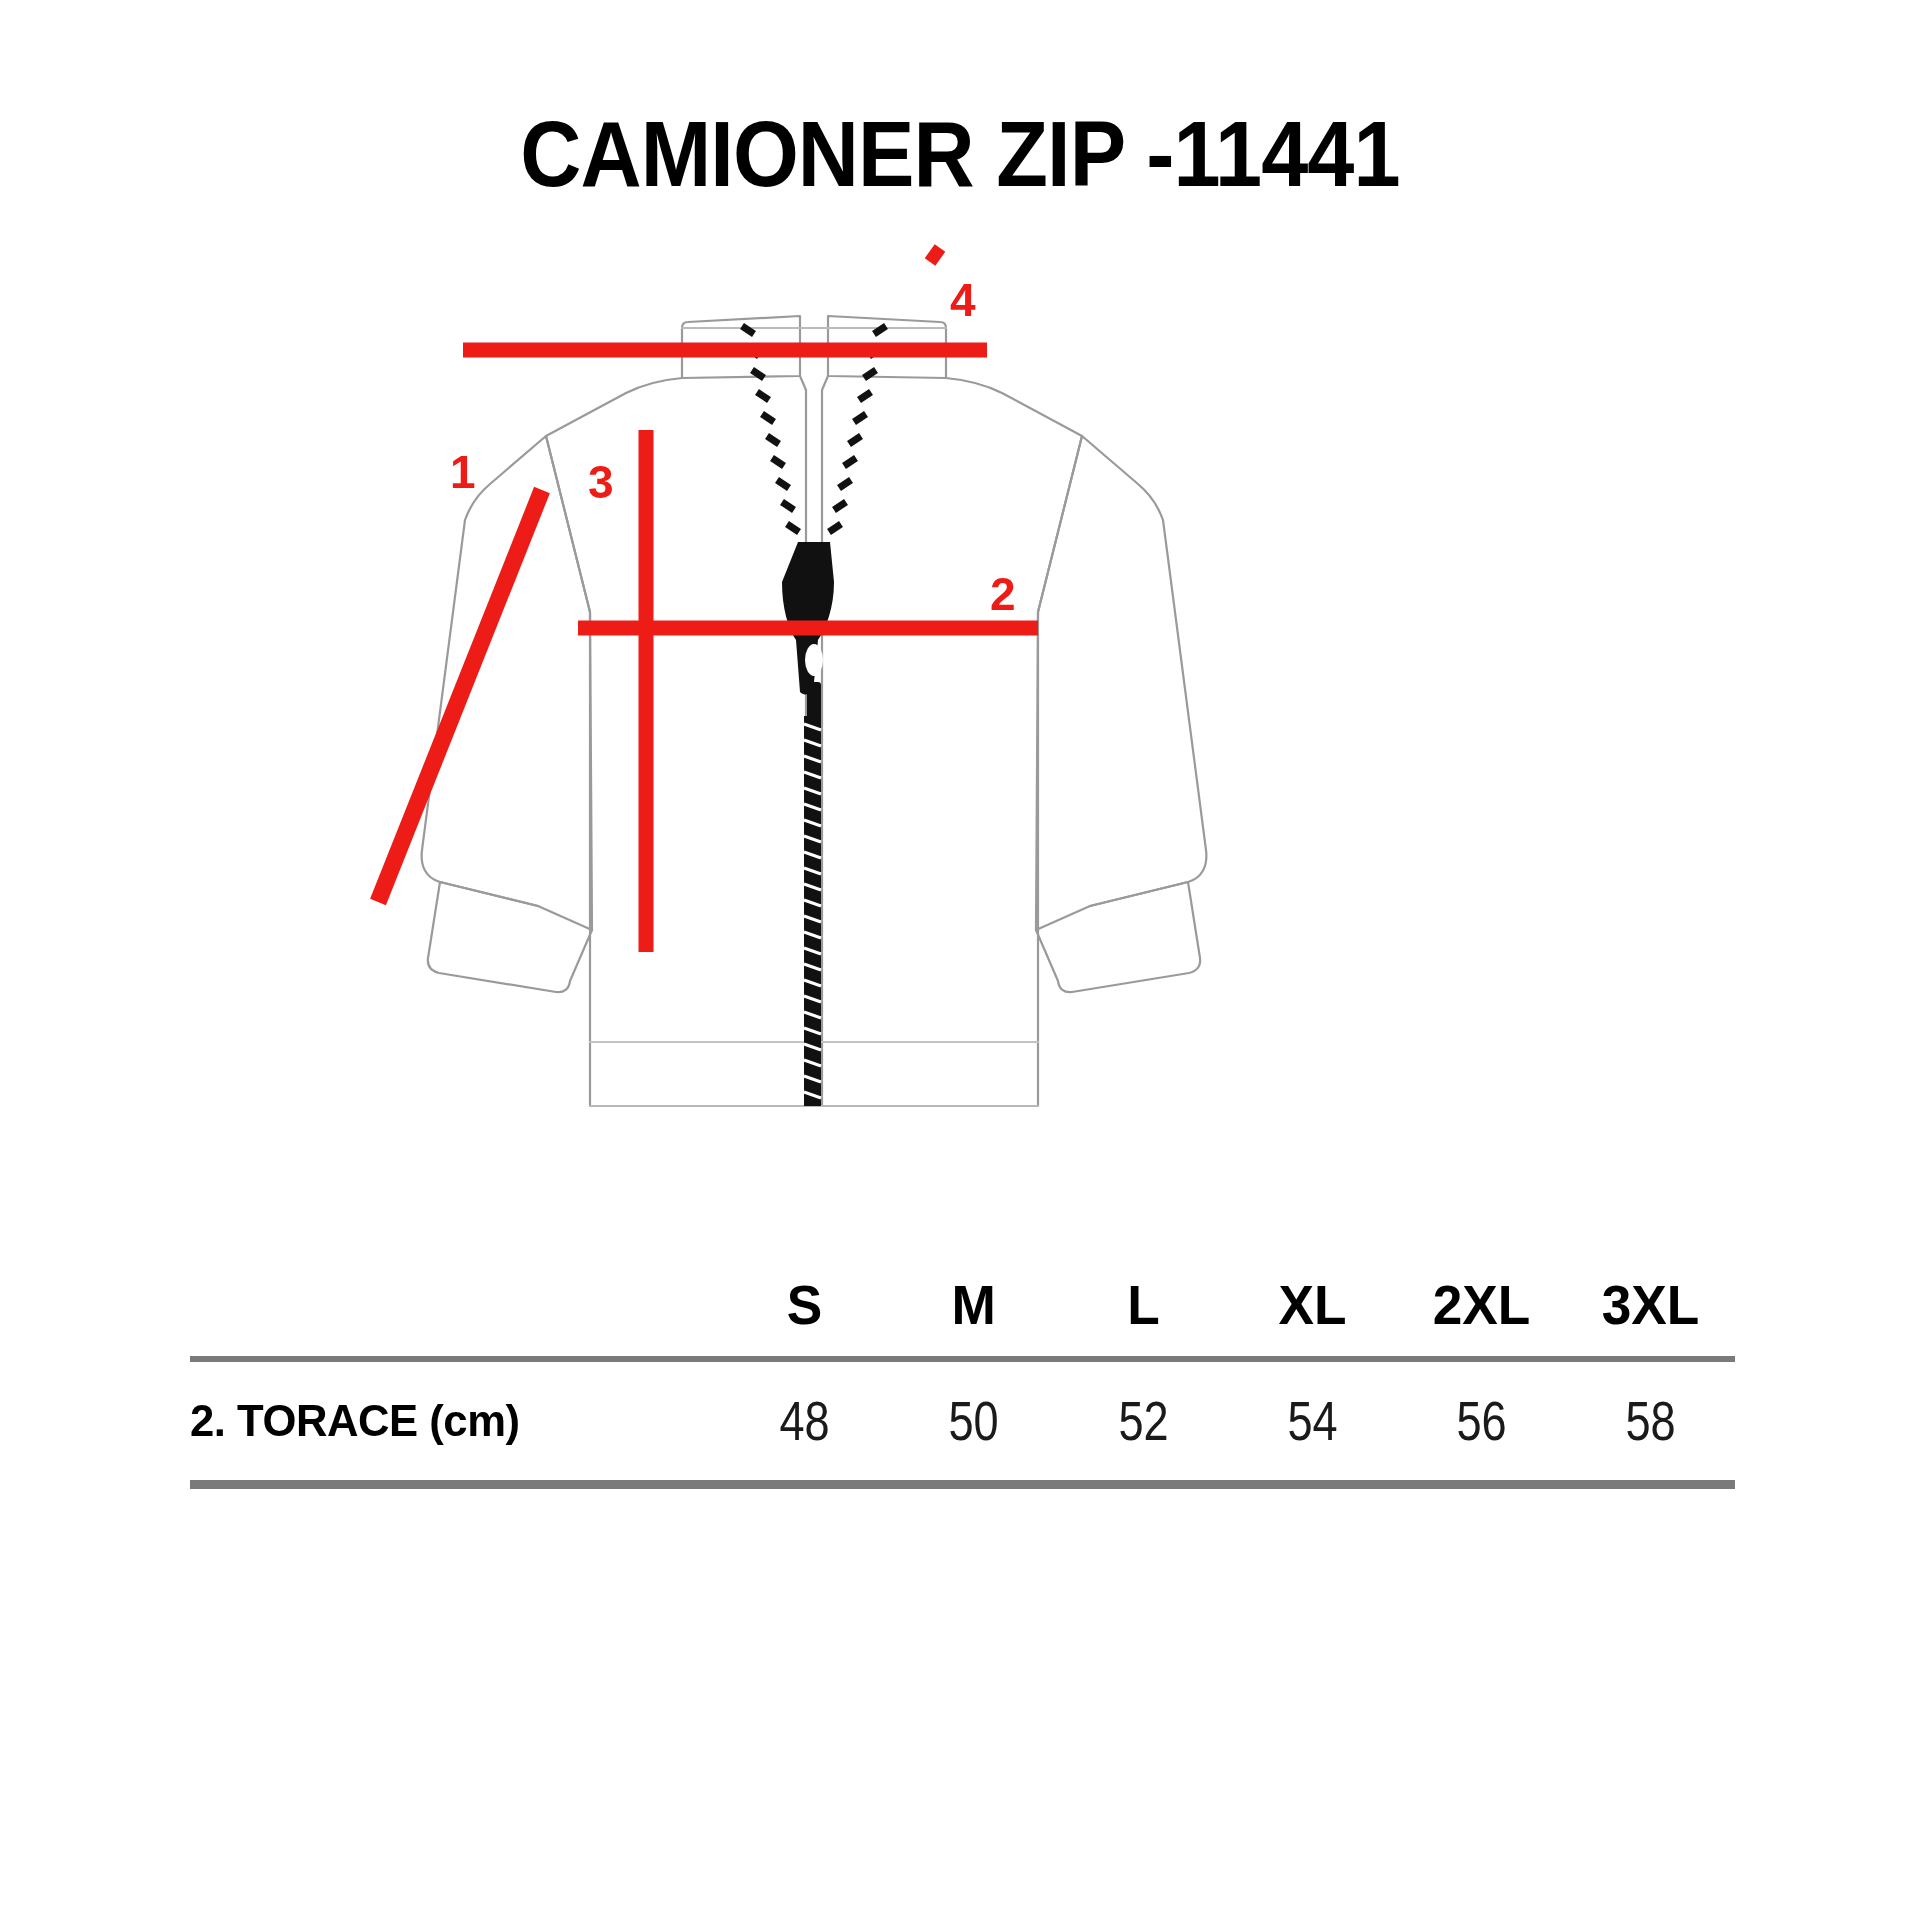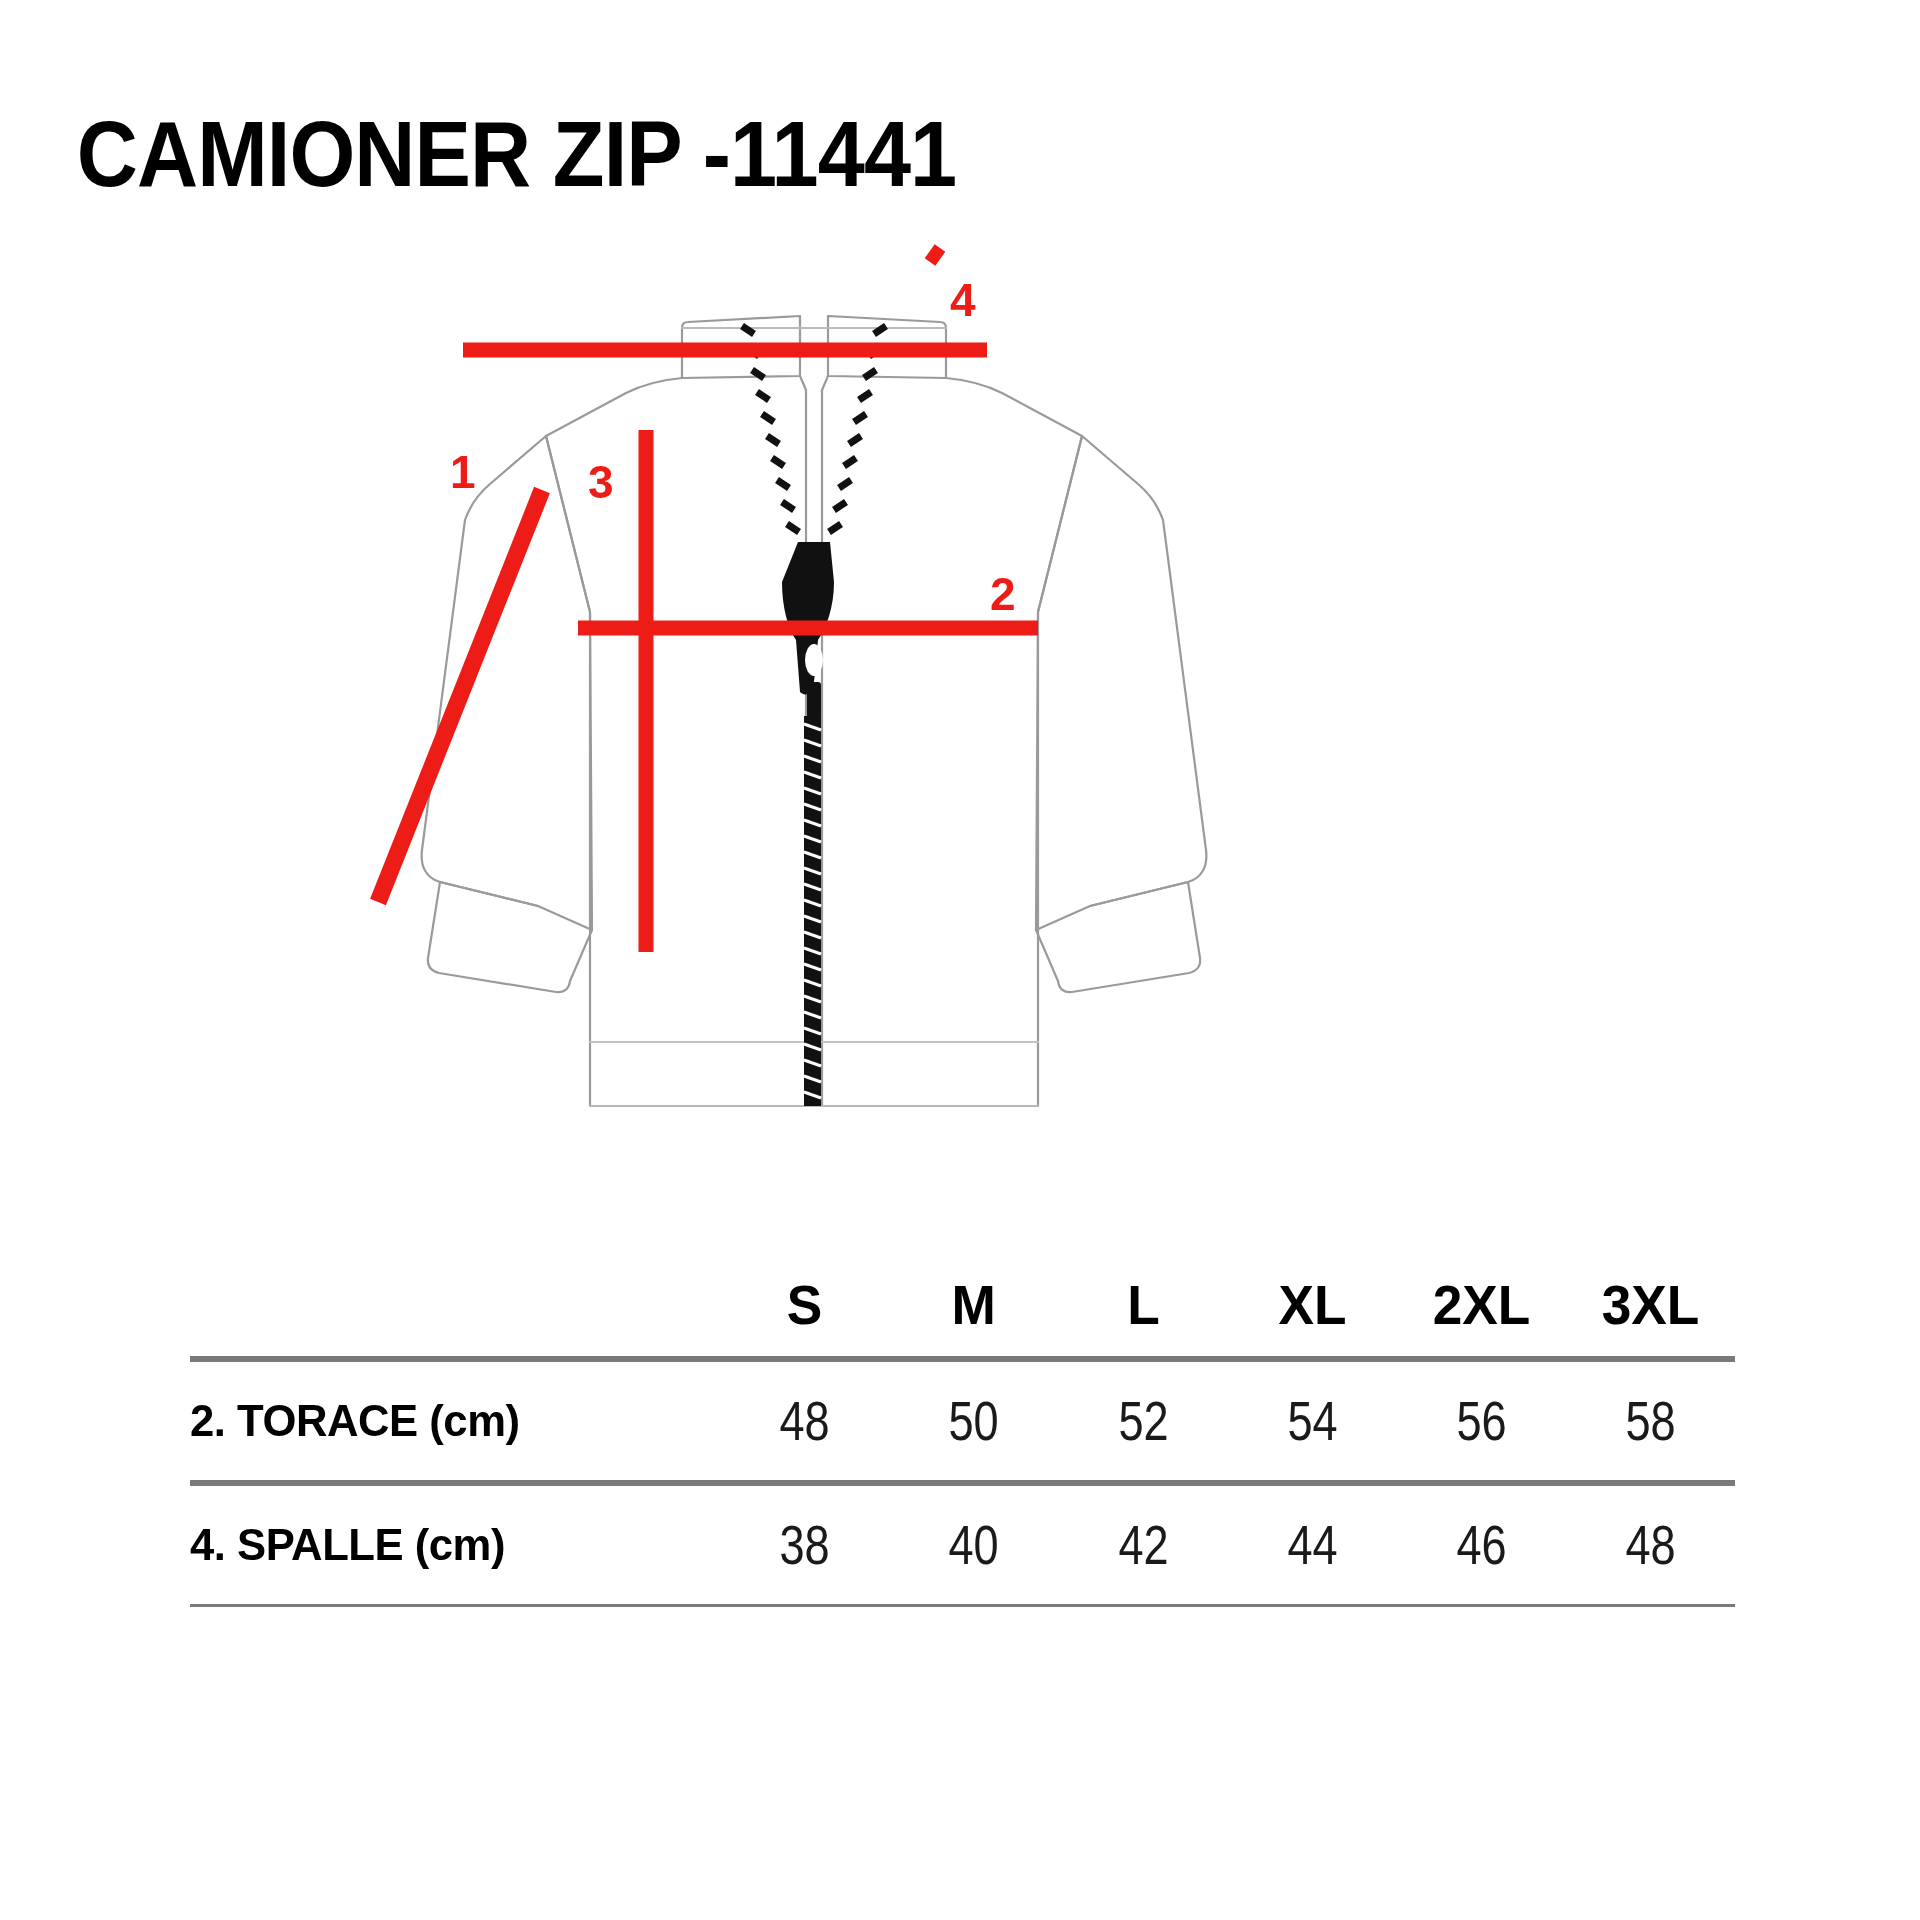--- a/index.html
+++ b/index.html
@@ -15,20 +15,21 @@
     overflow: hidden;
     position: relative;
   }
 
   
   .title-wrap {
     position: absolute;
     top: 108px;
     left: 0;
     width: 1920px;
+    text-align: center;
   }
   .title {
     font-family: "Liberation Sans", sans-serif;
     font-weight: bold;
     font-size: 92px;
     letter-spacing: -1px;
     line-height: 1;
     transform: scaleX(0.92);
     transform-origin: center;
     white-space: nowrap;
@@ -289,28 +290,19 @@
           <div></div>
         </td>
     </tr>
 
     <tr class="rule-row">
       <td colspan="7">
           <div></div>
         </td>
     </tr>
 
-    <tr class="data-row">
-      <td class="row-label">4. SPALLE (cm)</td>
-      <td class="cell-val">38</td>
-      <td class="cell-val">40</td>
-      <td class="cell-val">42</td>
-      <td class="cell-val">44</td>
-      <td class="cell-val">46</td>
-      <td class="cell-val">48</td>
-    </tr>
     <tr class="rule-row">
       <td colspan="7">
           <div></div>
         </td>
     </tr>
   </tbody>
 </table>
 
 </body></html>

